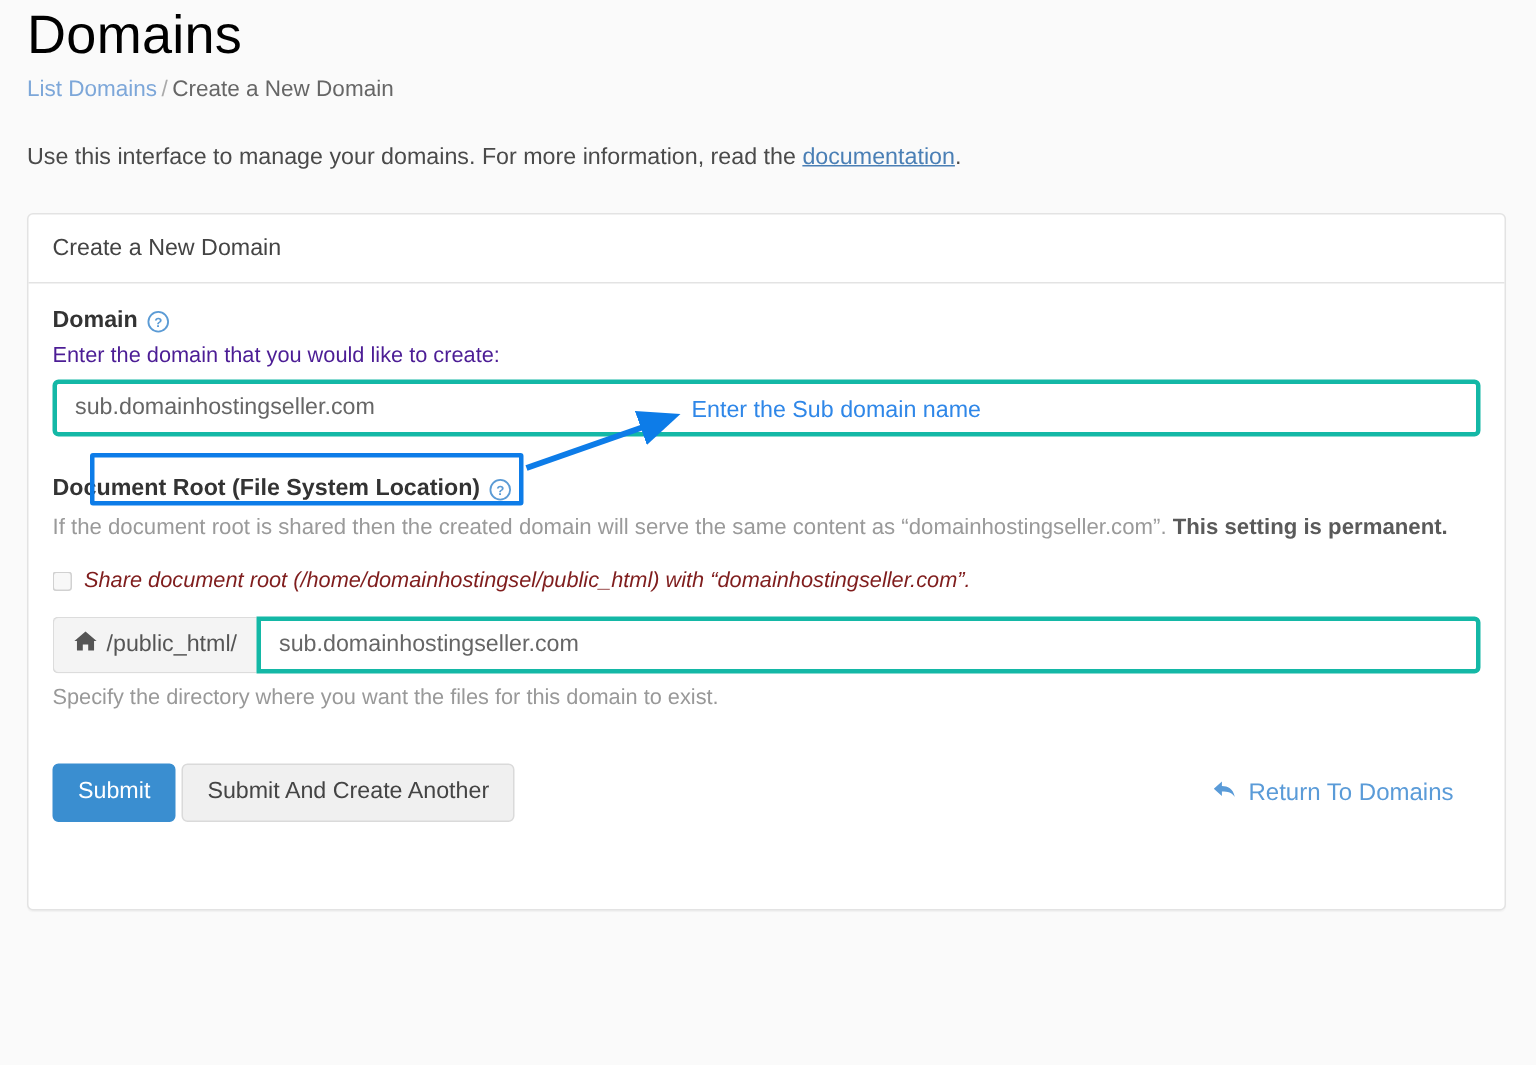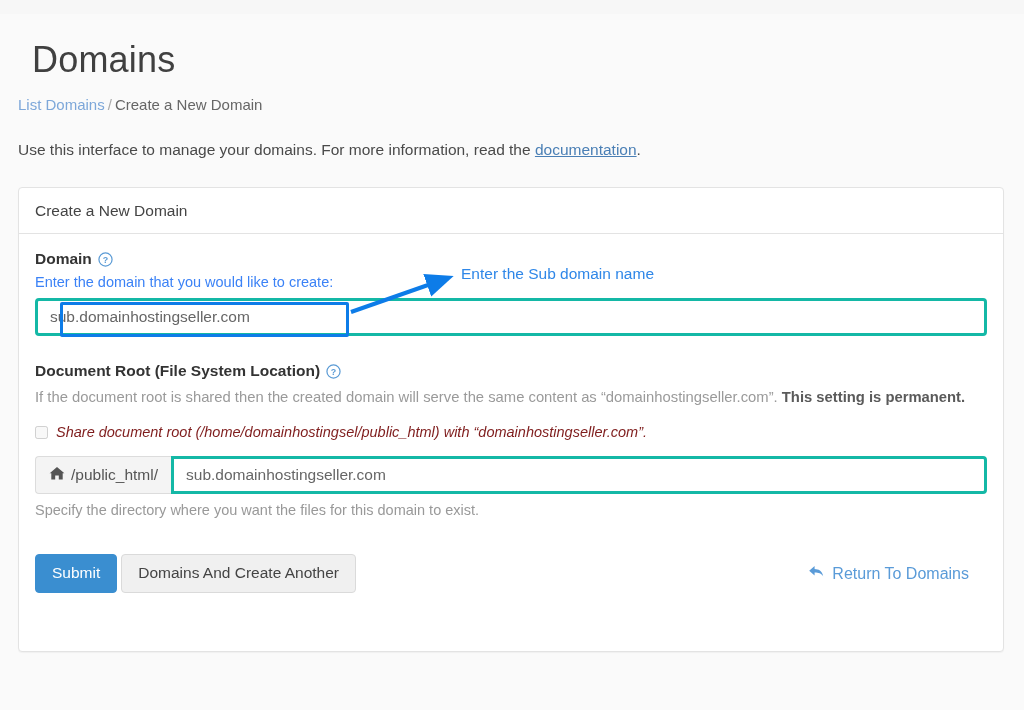--- a/index.html
+++ b/index.html
@@ -19,24 +19,24 @@
     position: relative;
     width: 1024px;
     height: 710px;
     box-sizing: border-box;
     padding: 0 18px;
     background: #fafafa;
   }
   .page-title {
     font-size: 36px;
     font-weight: 400;
-    color: #404040;
+    color: #000000;
     letter-spacing: 0.2px;
-    margin: 14px;
-    padding-top: 23px;
+    margin: 0;
+    padding-top: 0;
     line-height: 1.25;
   }
   .breadcrumb {
     margin-top: 6px;
     font-size: 15px;
     color: #777;
   }
   .breadcrumb a {
     color: #7da7d9;
     text-decoration: none;
@@ -86,21 +86,21 @@
   .help-icon {
     display: inline-block;
     width: 15px;
     height: 15px;
     vertical-align: middle;
     line-height: 0;
   }
   .field-hint {
     margin-top: 6px;
     font-size: 14.5px;
-    color: #3b82f6;
+    color: #4c1d95;
   }
   .form-control {
     display: block;
     width: 100%;
     box-sizing: border-box;
     height: 38px;
     padding: 6px 12px;
     font-size: 15.5px;
     font-family: "Liberation Sans", sans-serif;
     color: #666;
@@ -291,21 +291,21 @@
           </span>
           <span>/public_html/</span>
         </span>
         <input class="form-control" type="text" value="sub.domainhostingseller.com" style="">
       </div>
 
       <div class="help-block">Specify the directory where you want the files for this domain to exist.</div>
 
       <div class="actions">
         <button class="btn btn-primary">Submit</button>
-        <button class="btn btn-default">Domains And Create Another</button>
+        <button class="btn btn-default">Submit And Create Another</button>
         <a class="return-link" href="#">
           <span>
             <svg width="17" height="15" viewBox="0 0 17 15">
               <path d="M6.6 2.0 L6.6 5.0 C10.5 5.2 14.0 6.4 15.2 12.4 C13.3 9.3 10.6 8.6 6.6 8.6 L6.6 11.6 L1.2 6.8 Z" fill="#5a9bd8"></path>
             </svg>
           </span>
           <span>Return To Domains</span>
         </a>
       </div>
 

